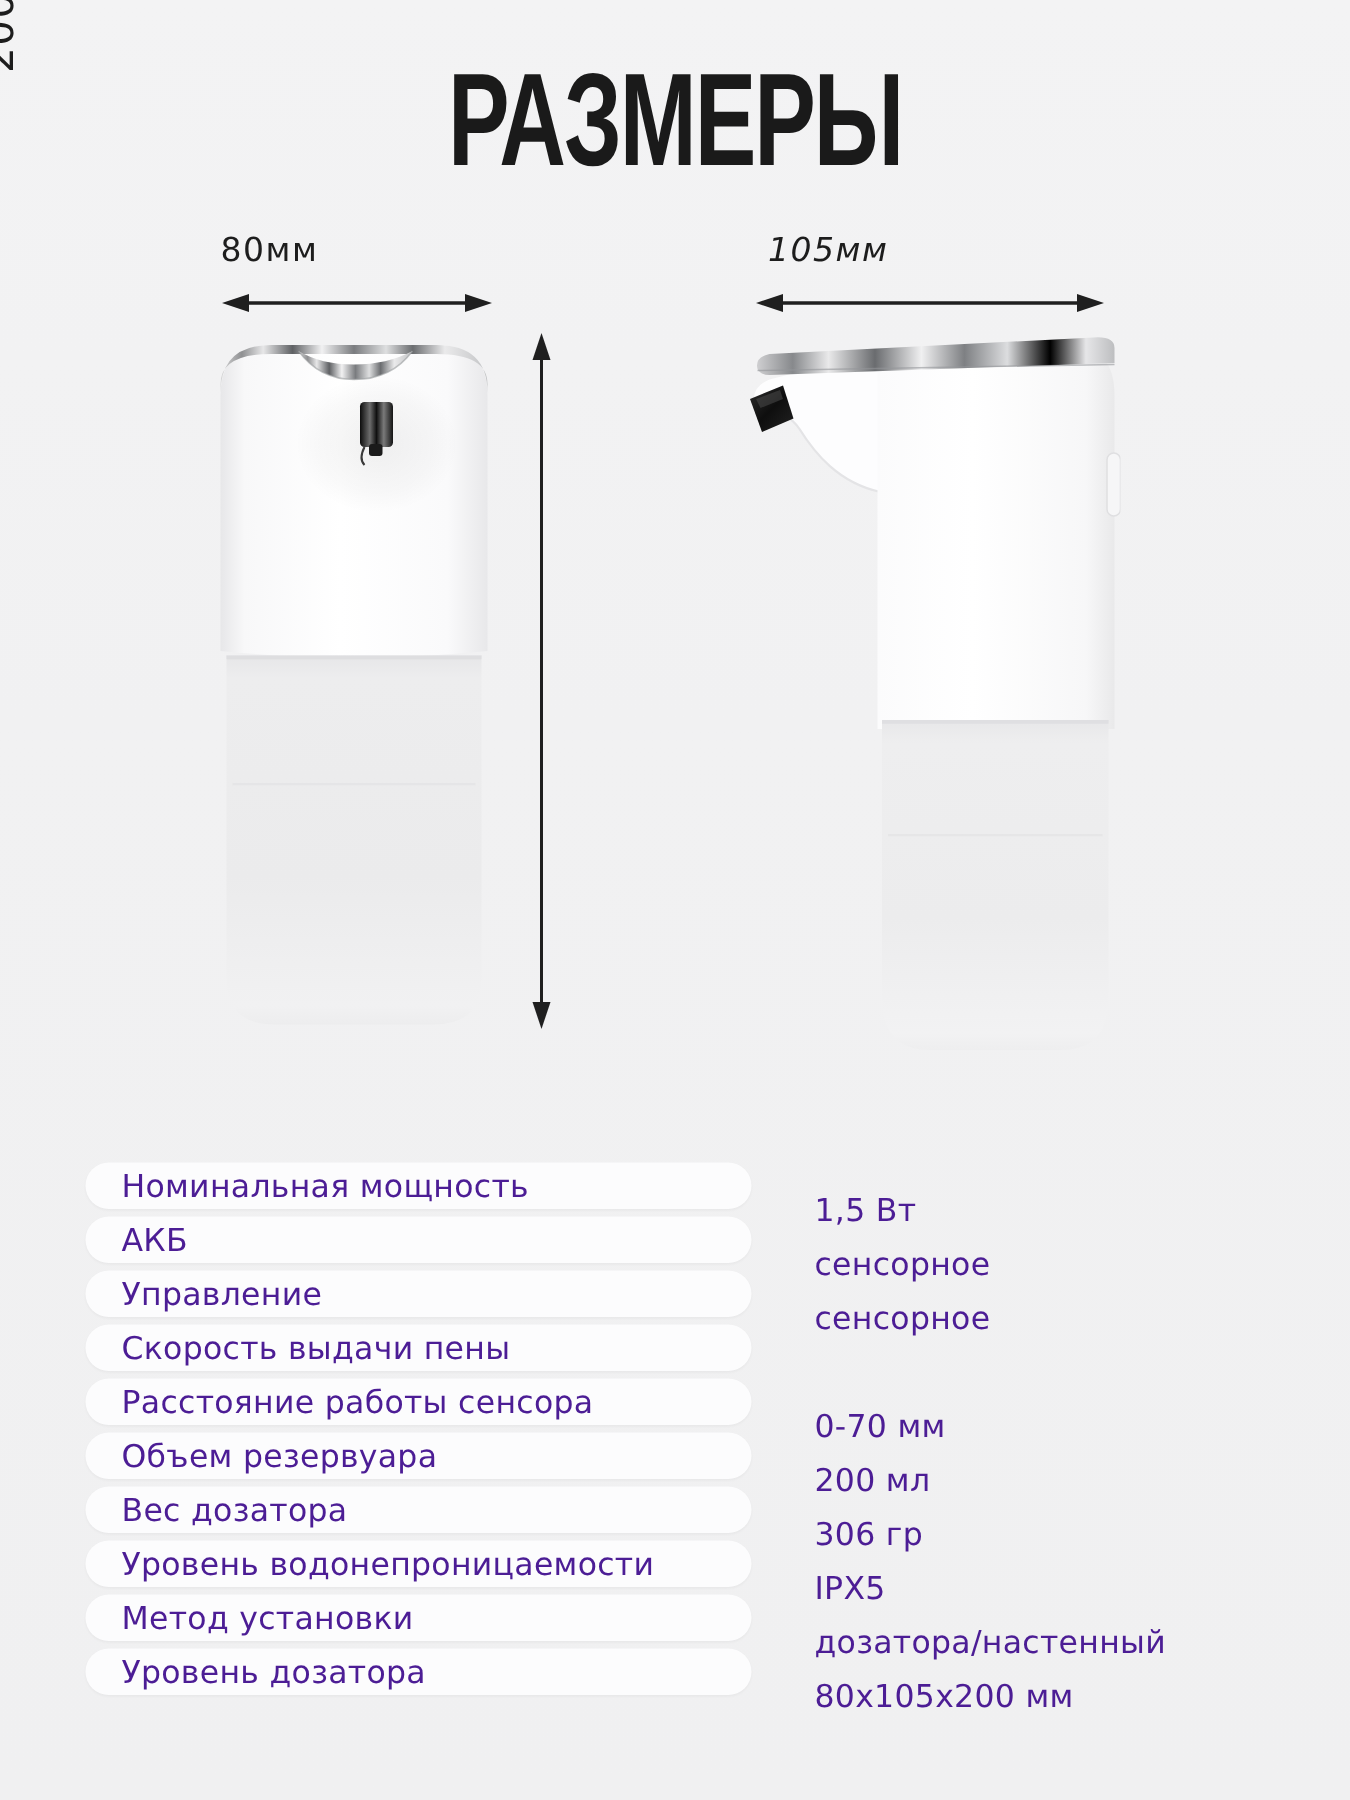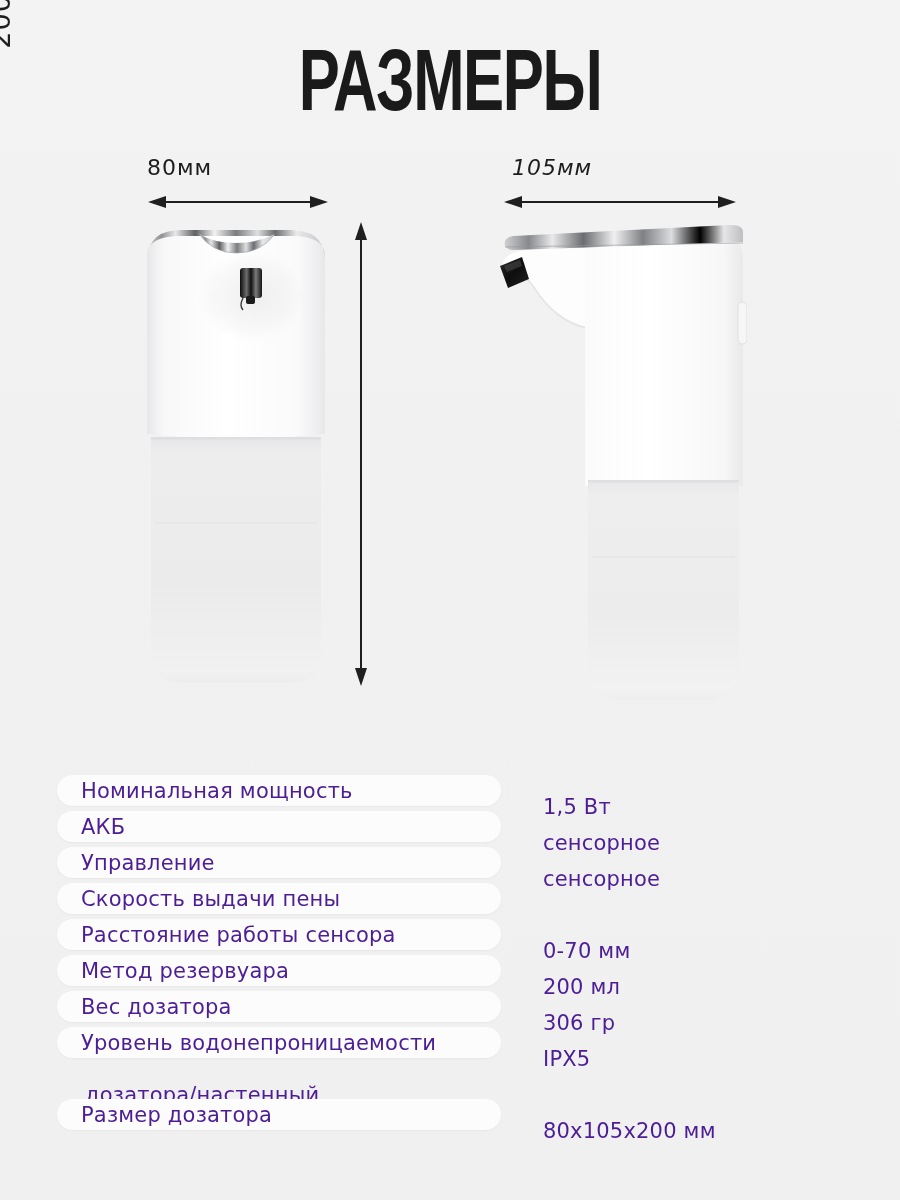--- a/index.html
+++ b/index.html
@@ -223,21 +223,21 @@
     <div class="spec-row">
       <div class="pill spec-label">
           <span class="spec-text">Расстояние работы сенсора</span>
         </div>
       <div class="pill spec-value">
           <span class="spec-text">0-70 мм</span>
         </div>
     </div>
     <div class="spec-row">
       <div class="pill spec-label">
-          <span class="spec-text">Метод резервуара</span>
+          <span class="spec-text">Объем резервуара</span>
         </div>
       <div class="pill spec-value">
           <span class="spec-text">200 мл</span>
         </div>
     </div>
     <div class="spec-row">
       <div class="pill spec-label">
           <span class="spec-text">Вес дозатора</span>
         </div>
       <div class="pill spec-value">
@@ -246,27 +246,30 @@
     </div>
     <div class="spec-row">
       <div class="pill spec-label">
           <span class="spec-text">Уровень водонепроницаемости</span>
         </div>
       <div class="pill spec-value">
           <span class="spec-text">IPX5</span>
         </div>
     </div>
     <div class="spec-row">
+      <div class="pill spec-label">
+          <span class="spec-text">Метод установки</span>
+        </div>
       <div class="pill spec-value">
           <span class="spec-text">дозатора/настенный</span>
         </div>
     </div>
     <div class="spec-row">
       <div class="pill spec-label">
-          <span class="spec-text">Размер дозатора</span>
+          <span class="spec-text">Уровень дозатора</span>
         </div>
       <div class="pill spec-value">
           <span class="spec-text">80x105x200 мм</span>
         </div>
     </div>
   </div>
 
 </div>
 
 </body></html>

